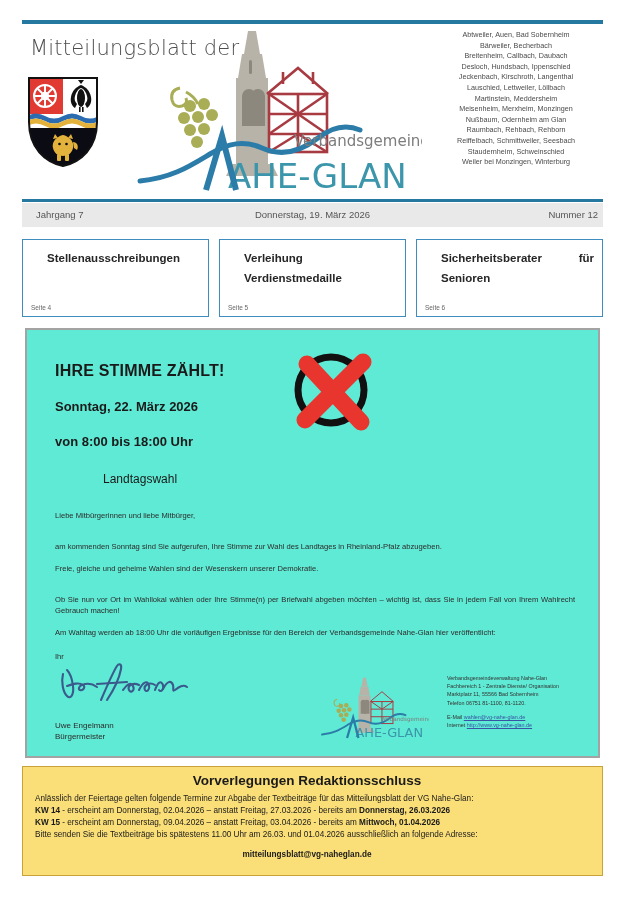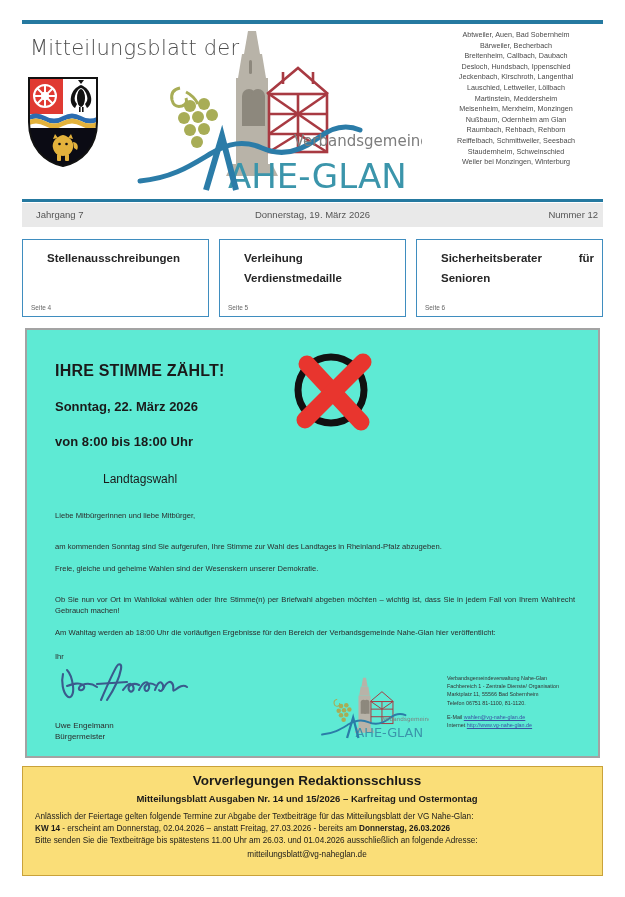--- a/index.html
+++ b/index.html
@@ -106,21 +106,21 @@
   
   .yellowbox{
     position:absolute;left:22px;top:766px;width:581px;height:110px;
     background:#fade78;border:1px solid #c9a23a;box-sizing:border-box;
     padding:6px 23px 0 12px;text-align:center;
   }
   .yb-title{font-size:13.5px;font-weight:bold;color:#1a1a1a;margin-bottom:5px;}
   .yb-sub{font-size:9.5px;font-weight:bold;color:#1a1a1a;margin-bottom:7px;}
   .yb-line{font-size:8.2px;line-height:12px;color:#1a1a1a;text-align:left;}
   .yb-line b{font-weight:bold;}
-  .yb-mail{font-size:8.2px;margin-top:3px;text-align:center;}
+  .yb-mail{font-size:8.2px;margin-top:9px;text-align:center;font-weight:bold;}
 </style>
 </head>
 <body>
 
 <div class="page">
 
   <div class="rule-top"></div>
 
   <div class="masthead-title">Mitteilungsblatt der</div>
 
@@ -364,22 +364,24 @@
       </div>
       <div>
         <span>Internet</span>
         <a href="#">http://www.vg-nahe-glan.de</a>
       </div>
     </div>
   </div>
 
   <div class="yellowbox">
     <div class="yb-title">Vorverlegungen Redaktionsschluss</div>
-    <div class="yb-sub">Mitteilungsblatt Ausgaben Nr. 14 und 15/2026 –  Karfreitag und Ostermontag</div>
     <div class="yb-line">Anlässlich der Feiertage gelten folgende Termine zur Abgabe der Textbeiträge für das Mitteilungsblatt der VG Nahe-Glan:</div>
     <div class="yb-line">
       <b>KW 14</b><span> - erscheint am Donnerstag, 02.04.2026 – anstatt Freitag, 27.03.2026 - bereits am </span><b>Donnerstag, 26.03.2026</b>
     </div>
+    <div class="yb-line">
+      <b>KW 15</b><span> - erscheint am Donnerstag, 09.04.2026 – anstatt Freitag, 03.04.2026 - bereits am </span><b>Mittwoch, 01.04.2026</b>
+    </div>
     <div class="yb-line">Bitte senden Sie die Textbeiträge bis spätestens 11.00 Uhr am 26.03. und 01.04.2026 ausschließlich an folgende Adresse:</div>
     <div class="yb-mail">mitteilungsblatt@vg-naheglan.de</div>
   </div>
 
 </div>
 
 </body></html>

